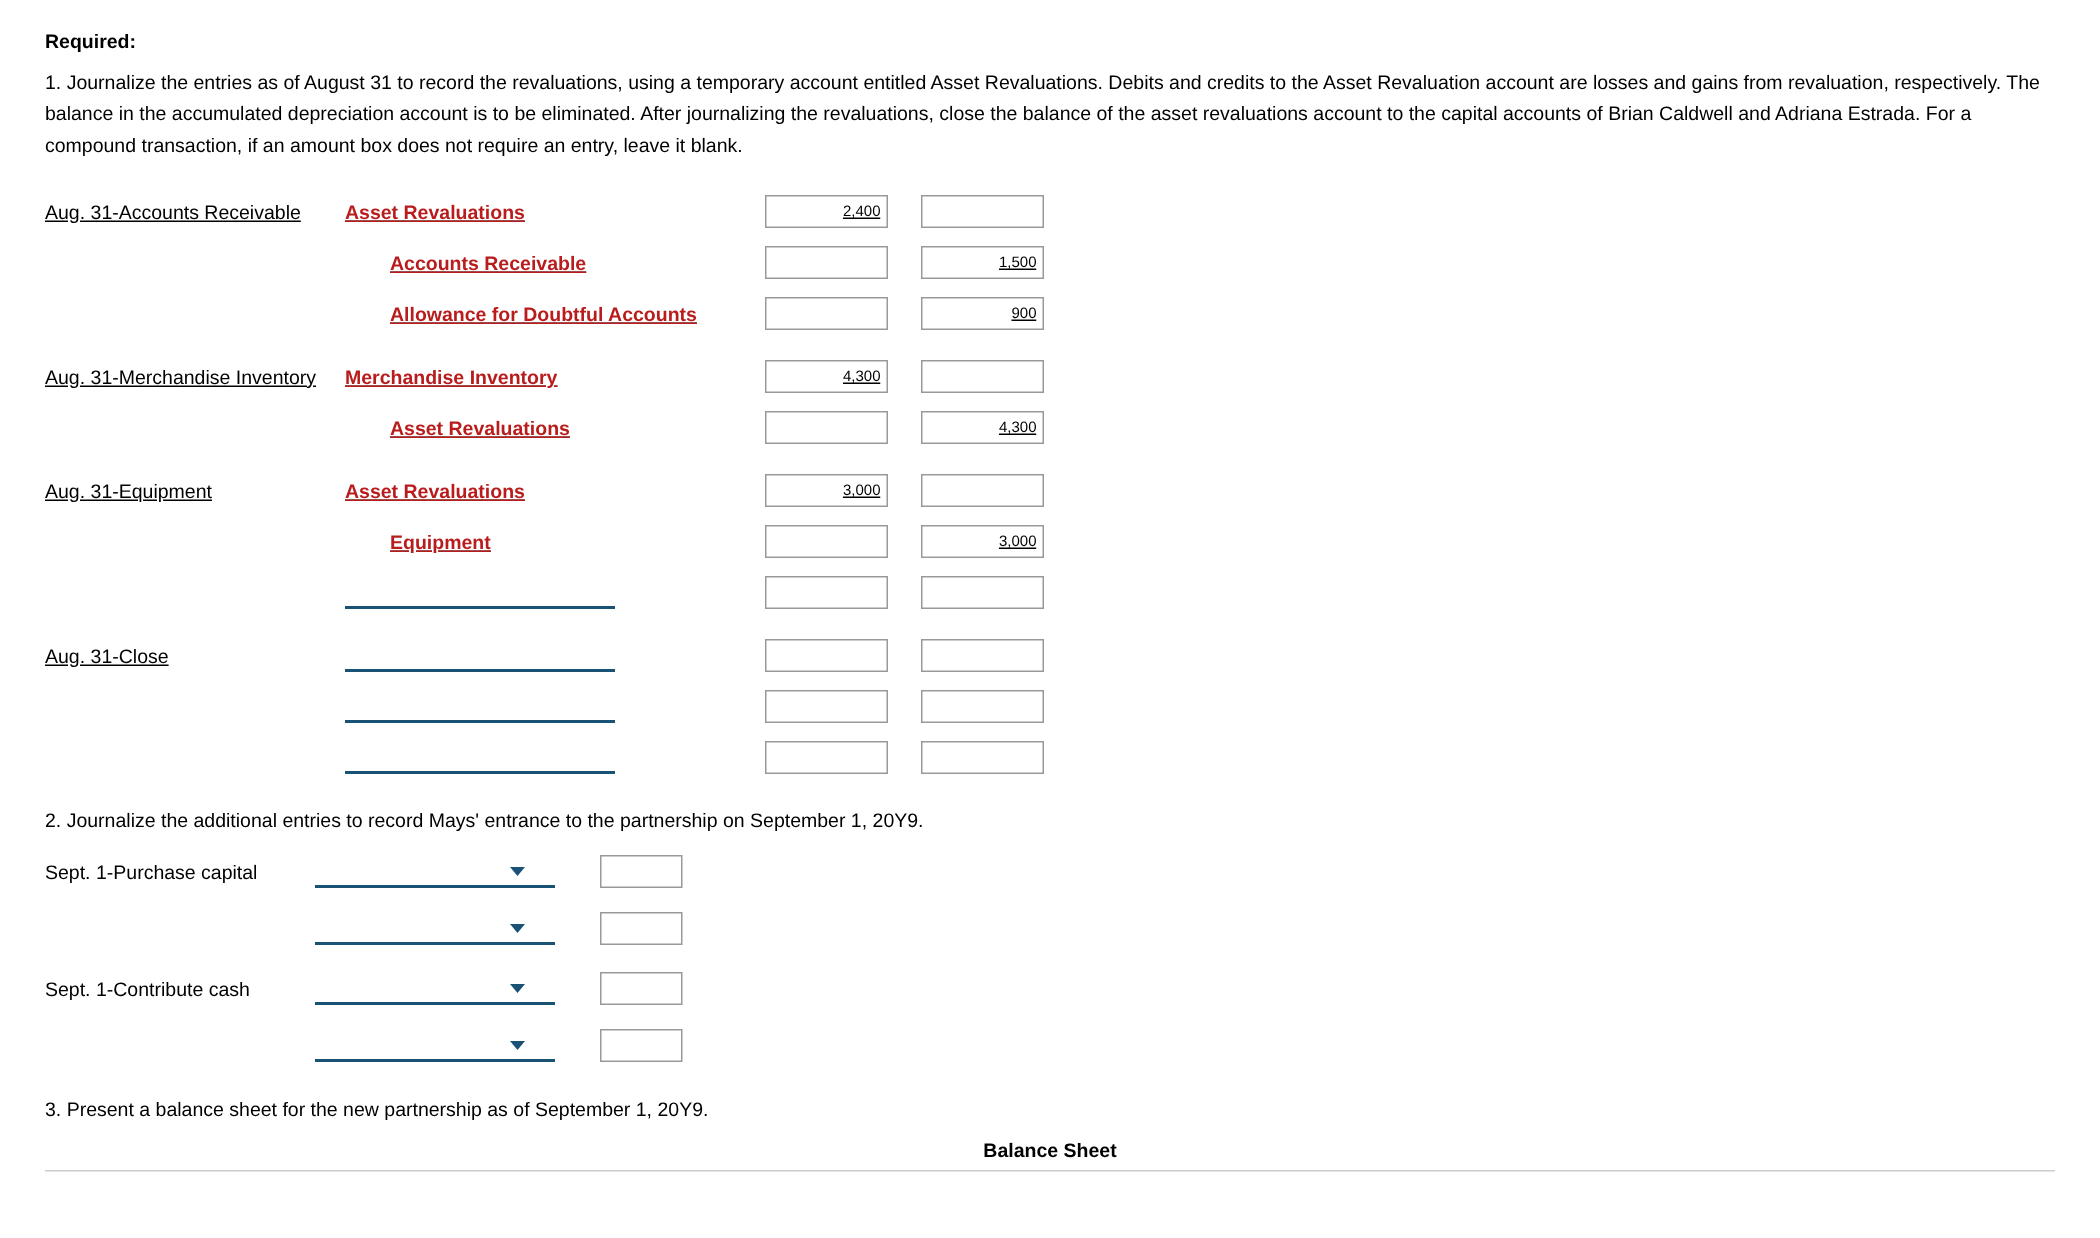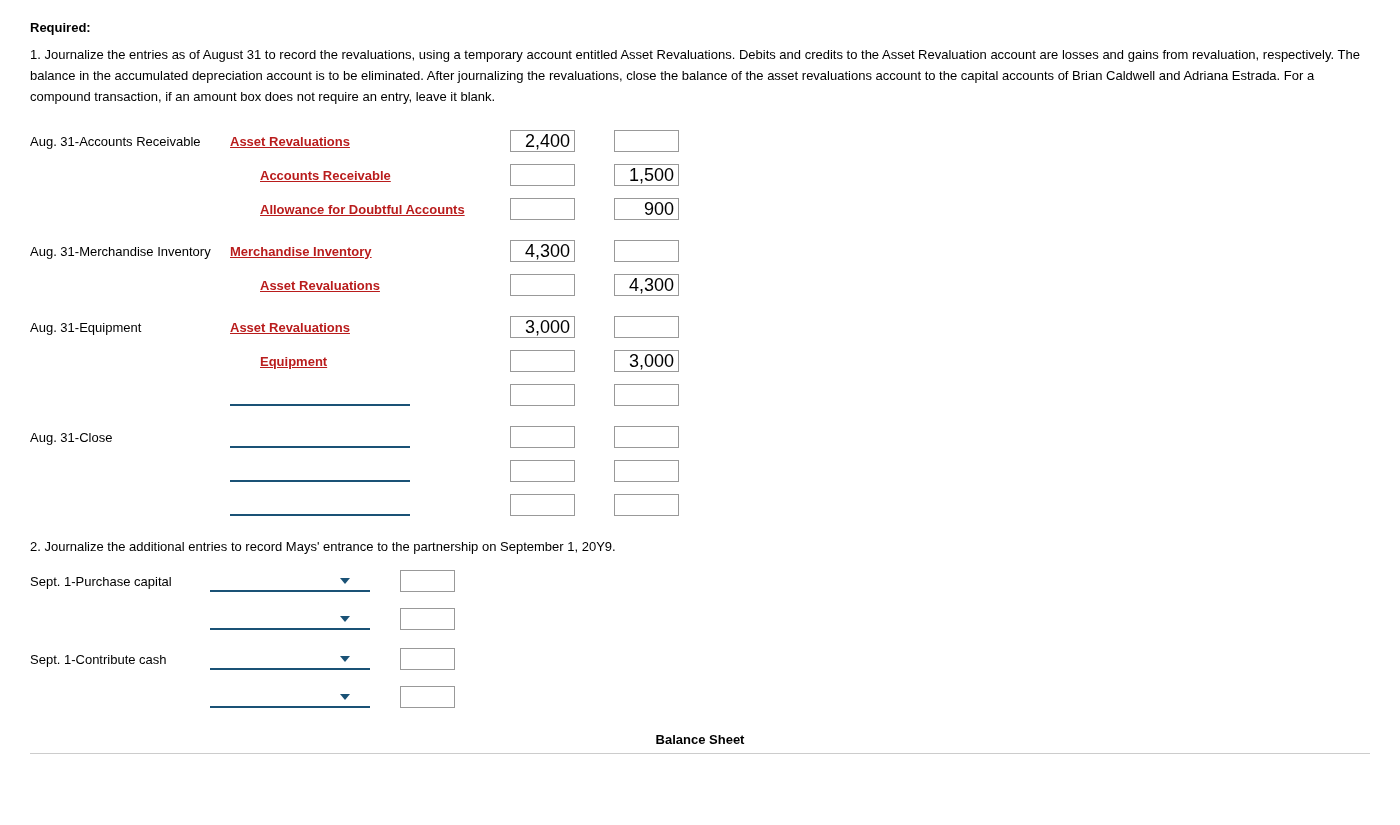--- a/index.html
+++ b/index.html
@@ -16,20 +16,21 @@
       font-weight: bold;
       margin-bottom: 10px;
     }
     .instructions {
       line-height: 1.6;
       margin-bottom: 20px;
       font-size: 13px;
     }
     .journal-section {
       margin-bottom: 20px;
+      text-decoration: underline;
     }
     .journal-row {
       display: flex;
       align-items: center;
       margin-bottom: 6px;
       min-height: 28px;
     }
     .date-label {
       width: 200px;
       flex-shrink: 0;
@@ -45,25 +46,25 @@
     }
     .account-link.indented {
       padding-left: 30px;
     }
     .spacer-account {
       width: 280px;
       flex-shrink: 0;
     }
     .input-box {
       border: 1px solid #999;
-      width: 65px;
+      width: 82px;
       height: 22px;
       margin-right: 6px;
       padding: 2px 4px;
-      font-size: 18px;
+      font-size: 10px;
       text-align: right;
       background: #fff;
     }
     .input-box.filled {
       background: #fff;
     }
     .debit-col {
       width: 75px;
       flex-shrink: 0;
       display: flex;
@@ -328,15 +329,16 @@
           <option value=""></option>
         </select>
         <div class="dropdown-arrow"></div>
       </div>
       <input class="input-small" type="text" value="" style="">
     </div>
   </div>
 </div>
 
 <div class="section3">
+  <div class="section-title">3.  Present a balance sheet for the new partnership as of September 1, 20Y9.</div>
   <div class="balance-sheet-header">Balance Sheet</div>
   <hr class="divider">
 </div>
 
 </body></html>

